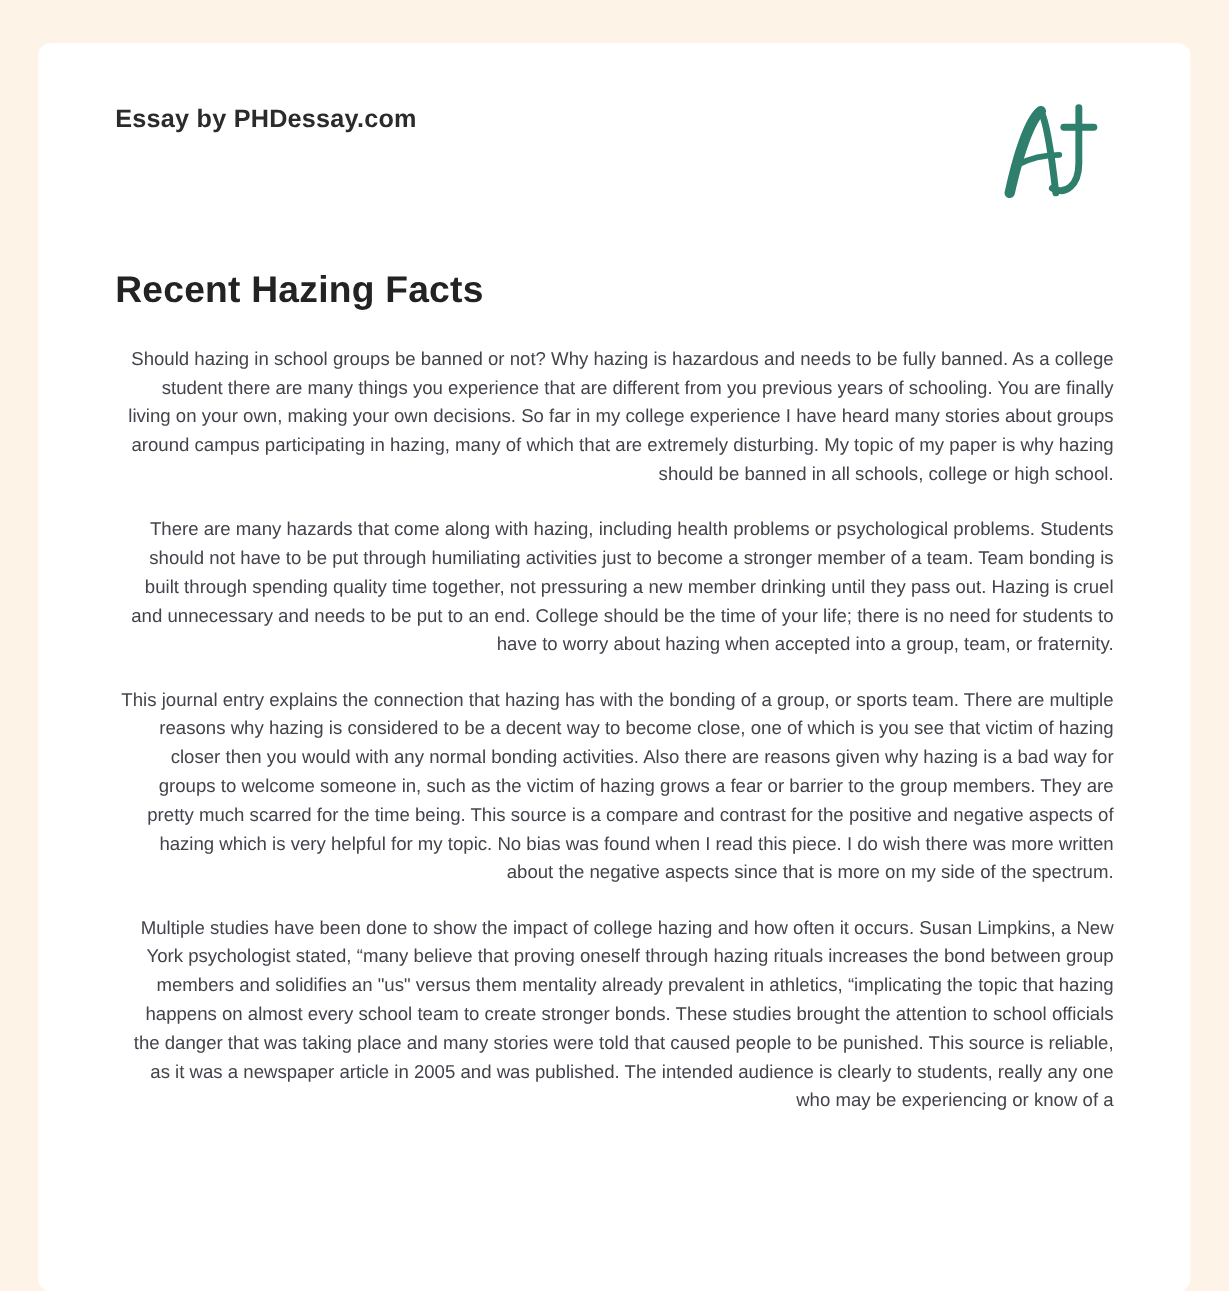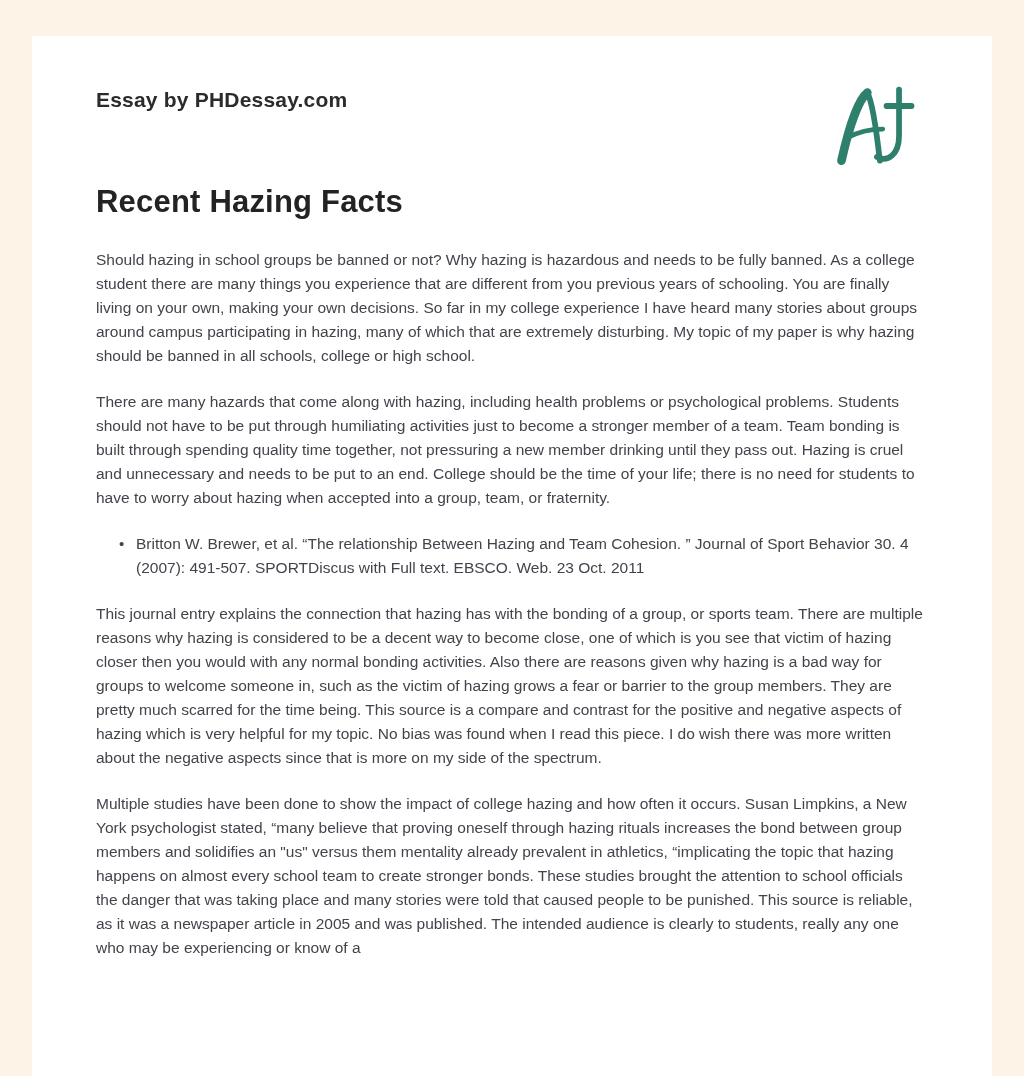--- a/index.html
+++ b/index.html
@@ -12,20 +12,21 @@
   }
   .page-card {
     position: absolute;
     left: 32px;
     top: 36px;
     width: 960px;
     height: 1040px;
     background: #ffffff;
     padding: 48px 64px 0 64px;
     overflow: hidden;
+    border-radius: 10px;
   }
   .card-header {
     position: relative;
     padding-right: 140px;
   }
   .brand {
     font-size: 21px;
     font-weight: 700;
     color: #2b2b2b;
     letter-spacing: 0.2px;
@@ -48,31 +49,32 @@
     height: 96px;
   }
   .logo svg { width: 100%; height: 100%; }
   .logo path {
     fill: none;
     stroke: #2e7f6c;
     stroke-linecap: round;
     stroke-linejoin: round;
   }
   .article-title {
-    margin-top: 72px;
+    margin-top: 112px;
     font-size: 31px;
     font-weight: 700;
     color: #232323;
     letter-spacing: 0.2px;
   }
   .article-body {
     margin-top: 28px;
     font-size: 15.5px;
     line-height: 24px;
     color: #43434b;
+    text-align: right;
   }
   .article-body p {
     margin-bottom: 22px;
   }
   .citation-list {
     list-style: none;
     margin: 0 0 22px 0;
     padding-left: 40px;
   }
   .citation-list li {
@@ -109,23 +111,20 @@
   </div>
 
   <h1 class="article-title">Recent Hazing Facts</h1>
 
   <div class="article-body">
 
     <p>Should hazing in school groups be banned or not? Why hazing is hazardous and needs to be fully banned. As a college student there are many things you experience that are different from you previous years of schooling. You are finally living on your own, making your own decisions. So far in my college experience I have heard many stories about groups around campus participating in hazing, many of which that are extremely disturbing. My topic of my paper is why hazing should be banned in all schools, college or high school.</p>
 
     <p>There are many hazards that come along with hazing, including health problems or psychological problems. Students should not have to be put through humiliating activities just to become a stronger member of a team. Team bonding is built through spending quality time together, not pressuring a new member drinking until they pass out. Hazing is cruel and unnecessary and needs to be put to an end. College should be the time of your life; there is no need for students to have to worry about hazing when accepted into a group, team, or fraternity.</p>
 
-    <ul class="citation-list">
-      <li>Britton W. Brewer, et al. “The relationship Between Hazing and Team Cohesion. ” Journal of Sport Behavior 30. 4 (2007): 491-507. SPORTDiscus with Full text. EBSCO. Web. 23 Oct. 2011</li>
-    </ul>
 
     <p>This journal entry explains the connection that hazing has with the bonding of a group, or sports team. There are multiple reasons why hazing is considered to be a decent way to become close, one of which is you see that victim of hazing closer then you would with any normal bonding activities. Also there are reasons given why hazing is a bad way for groups to welcome someone in, such as the victim of hazing grows a fear or barrier to the group members. They are pretty much scarred for the time being. This source is a compare and contrast for the positive and negative aspects of hazing which is very helpful for my topic. No bias was found when I read this piece. I do wish there was more written about the negative aspects since that is more on my side of the spectrum.</p>
 
 
     <p>Multiple studies have been done to show the impact of college hazing and how often it occurs. Susan Limpkins, a New York psychologist stated, “many believe that proving oneself through hazing rituals increases the bond between group members and solidifies an "us" versus them mentality already prevalent in athletics, “implicating the topic that hazing happens on almost every school team to create stronger bonds. These studies brought the attention to school officials the danger that was taking place and many stories were told that caused people to be punished. This source is reliable, as it was a newspaper article in 2005 and was published. The intended audience is clearly to students, really any one who may be experiencing or know of a</p>
 
   </div>
 </div>
 
 </body></html>

